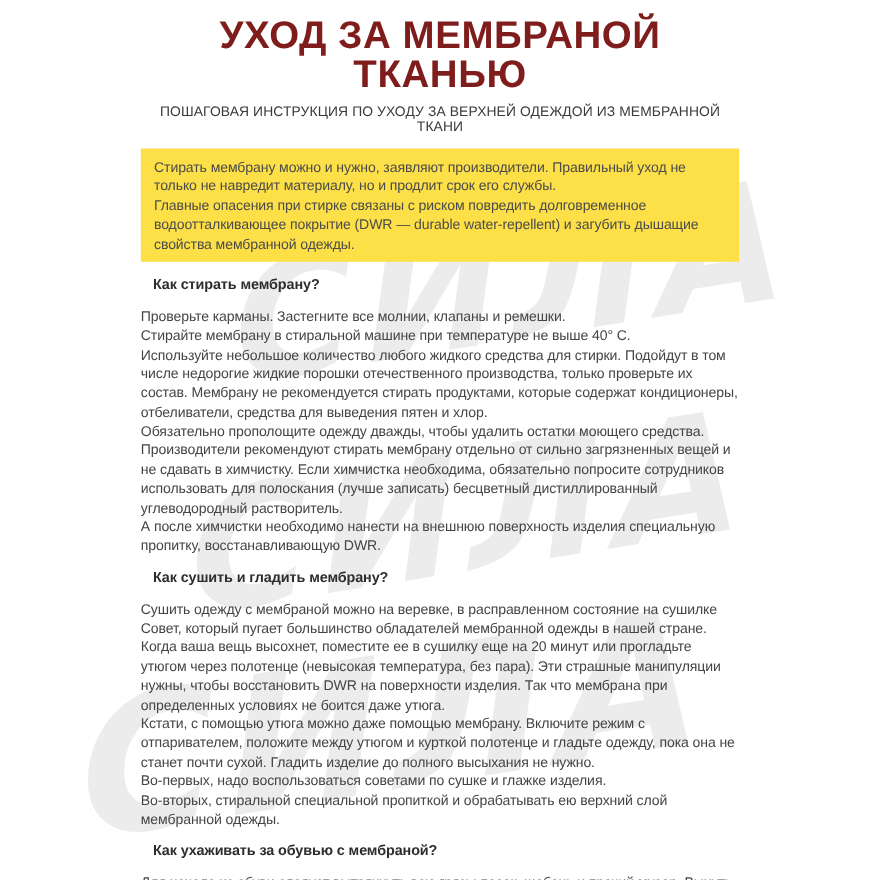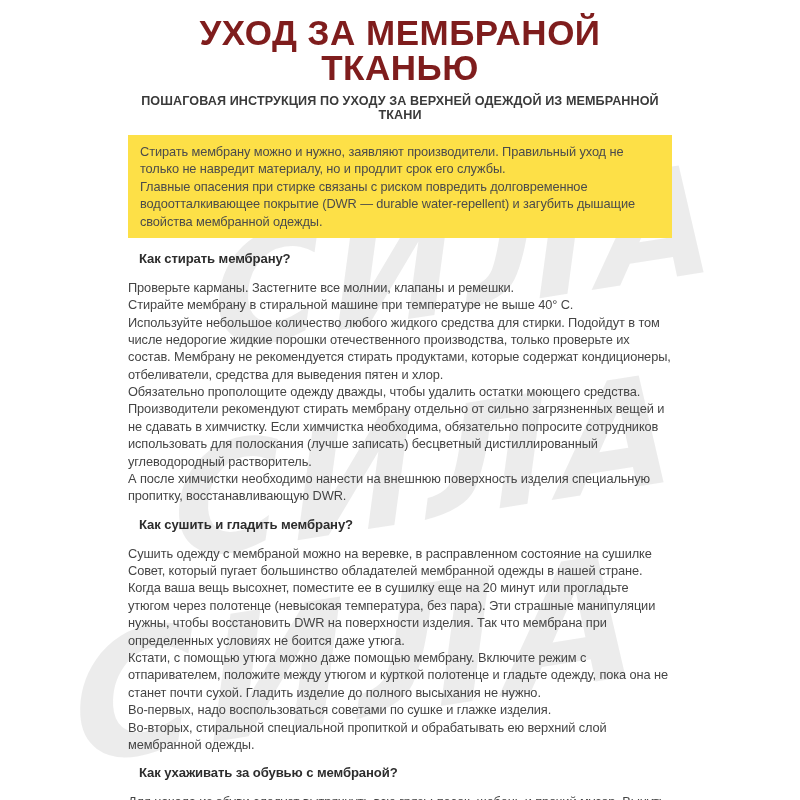--- a/index.html
+++ b/index.html
@@ -26,21 +26,21 @@
     position:relative; z-index:1;
     width:544px; margin:0 auto; padding-top:15px;
   }
   .title {
     margin:0; text-align:center;
     color:#7f1d1d; font-size:35px; font-weight:800;
     letter-spacing:0.5px; line-height:1.0;
   }
   .subtitle {
     margin:9px 0 0; text-align:center;
-    color:#3a3a3a; font-size:12.6px; font-weight:700;
+    color:#3a3a3a; font-size:12.6px; font-weight:400;
     letter-spacing:0.1px;
   }
   .intro {
     background:#fde047; color:#4b4b4b;
     margin-top:13px; padding:8px 12px;
     font-size:12.8px; line-height:1.36; letter-spacing:-0.1px;
   }
   .intro p { margin:0; }
   .sections {
     margin-top:12px;

